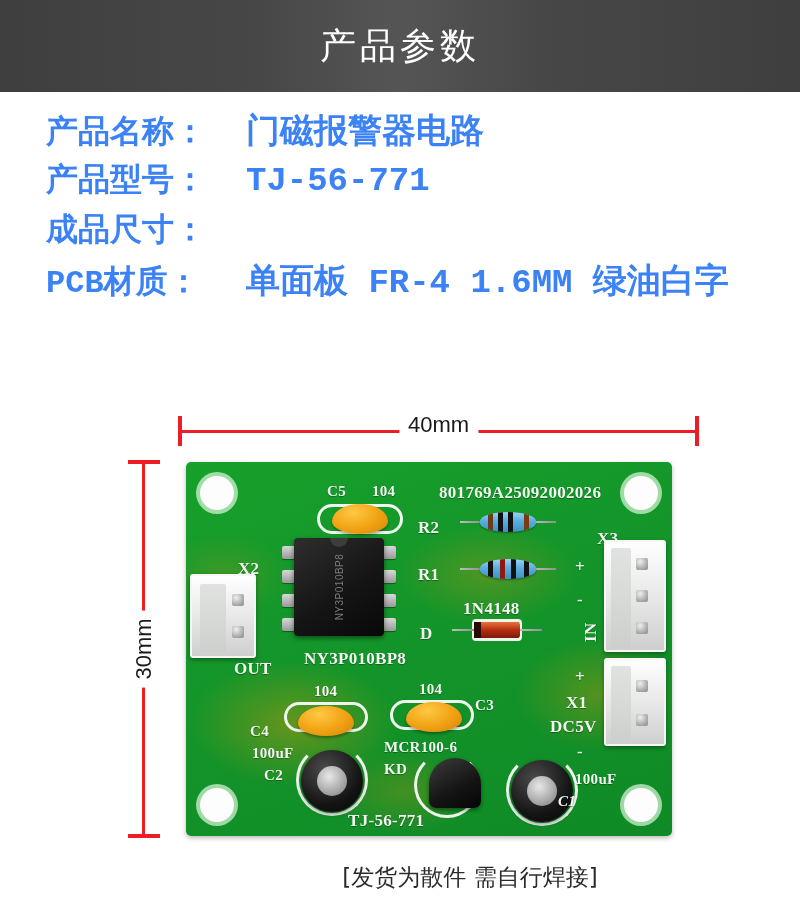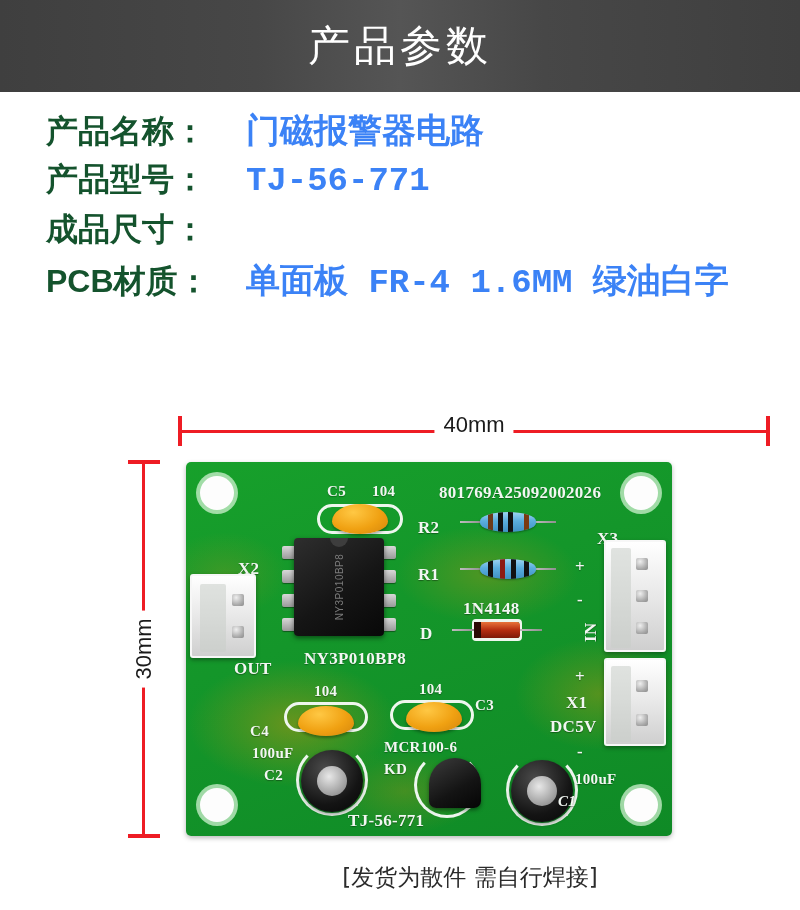--- a/index.html
+++ b/index.html
@@ -10,47 +10,47 @@
   }
 
   
   .banner{
     width:800px;height:92px;
     background:linear-gradient(90deg,#3f3f3f 0%,#474747 32%,#555555 50%,#474747 68%,#3f3f3f 100%);
     display:flex;align-items:center;justify-content:center;
     position:relative;
   }
   .banner-title{
-    color:#ffffff;font-size:42px;letter-spacing:4px;
+    color:#ffffff;font-size:36px;letter-spacing:4px;
     font-family:"DejaVu Sans","Liberation Sans",sans-serif;
     line-height:1;
   }
 
   
   .specs{
     position:absolute;left:46px;top:108px;width:720px;
   }
   .spec-row{
     display:flex;align-items:baseline;height:50px;
   }
   .spec-label{
     width:200px;flex:0 0 200px;
-    font-size:32px;color:#14532d;font-weight:bold;
-    font-family:Liberation Sans, sans-serif;
+    font-size:32px;color:#3b82f6;font-weight:bold;
+    font-family:Liberation Mono, monospace;
     white-space:nowrap;
   }
   .spec-value{
     font-size:34px;color:#3b82f6;font-weight:bold;
     font-family:Liberation Mono, monospace;
     white-space:nowrap;
   }
 
   
   .dim-h{
-    position:absolute;left:178px;top:416px;width:592px;height:30px;
+    position:absolute;left:178px;top:416px;width:521px;height:30px;
   }
   .dim-h .line{position:absolute;top:14px;left:0;width:100%;height:3px;background:#ee1c24;}
   .dim-h .cap{position:absolute;top:0;width:4px;height:30px;background:#ee1c24;}
   .dim-h .cap.l{left:0;} .dim-h .cap.r{right:0;}
   .dim-h .txt{
     position:absolute;left:50%;top:-4px;transform:translateX(-50%);
     background:#ffffff;padding:0 9px;font-size:22px;color:#1a1a1a;
     font-family:"Liberation Sans",sans-serif;
   }
 

